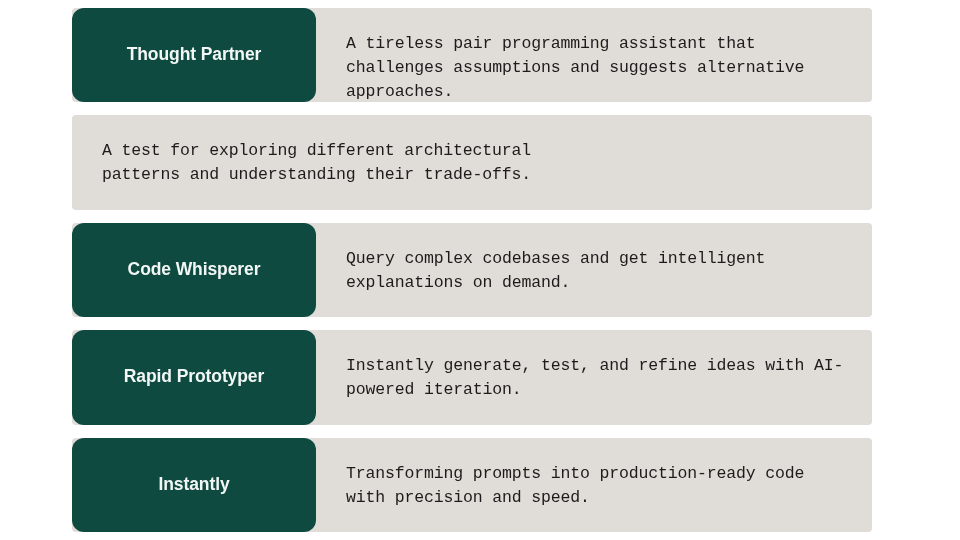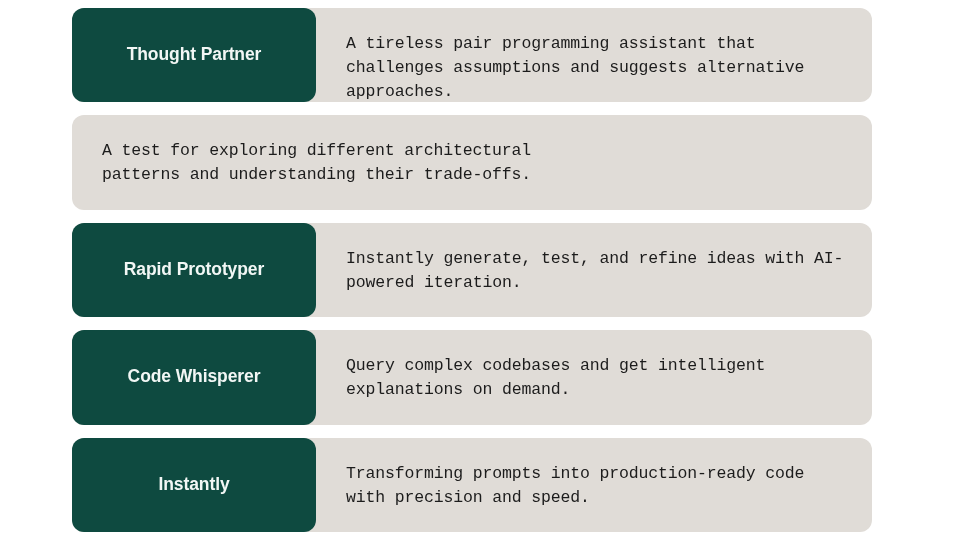--- a/index.html
+++ b/index.html
@@ -27,21 +27,21 @@
     gap: 13px;
   }
 
   .row {
     position: relative;
     flex: 1 1 0;
     min-height: 0;
     display: flex;
     align-items: stretch;
     background: #e0dcd7;
-    border-radius: 12px;
+    border-radius: 4px;
   }
 
   .row-label {
     flex: 0 0 244px;
     background: #0e4a40;
     border-radius: 12px;
     display: flex;
     align-items: center;
     justify-content: center;
     text-align: center;
@@ -92,33 +92,33 @@
   </div>
 
   <div class="row">
     <div class="row-desc">
       <span class="row-desc-text">A test for exploring different architectural patterns and understanding their trade-offs.</span>
     </div>
   </div>
 
   <div class="row">
     <div class="row-label">
-      <span class="row-label-text">Rapid Prototyper</span>
+      <span class="row-label-text">Code Whisperer</span>
     </div>
     <div class="row-desc">
-      <span class="row-desc-text">Instantly generate, test, and refine ideas with AI-powered iteration.</span>
+      <span class="row-desc-text">Query complex codebases and get intelligent explanations on demand.</span>
     </div>
   </div>
 
   <div class="row">
     <div class="row-label">
-      <span class="row-label-text">Code Whisperer</span>
+      <span class="row-label-text">Rapid Prototyper</span>
     </div>
     <div class="row-desc">
-      <span class="row-desc-text">Query complex codebases and get intelligent explanations on demand.</span>
+      <span class="row-desc-text">Instantly generate, test, and refine ideas with AI-powered iteration.</span>
     </div>
   </div>
 
   <div class="row">
     <div class="row-label">
       <span class="row-label-text">Instantly</span>
     </div>
     <div class="row-desc">
       <span class="row-desc-text">Transforming prompts into production-ready code with precision and speed.</span>
     </div>

